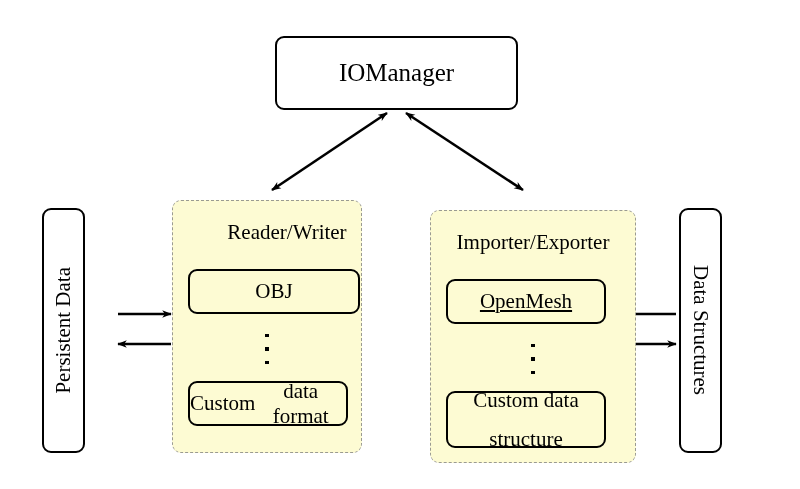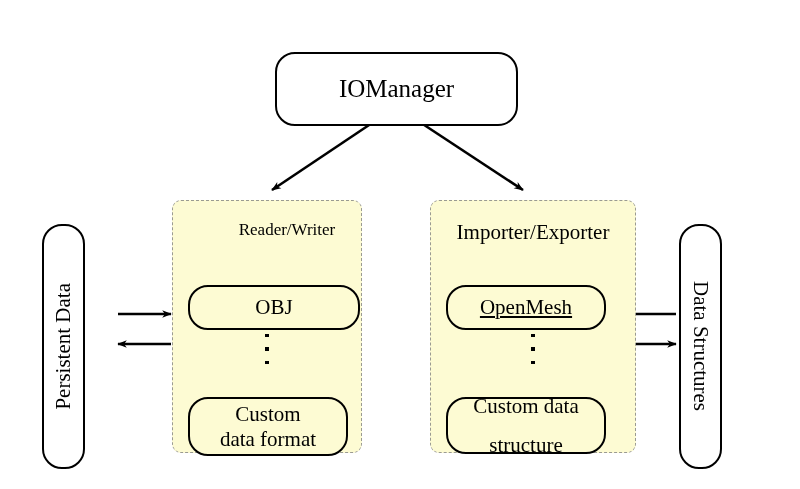--- a/index.html
+++ b/index.html
@@ -21,23 +21,22 @@
     box-sizing: border-box;
     display: flex;
     align-items: center;
     justify-content: center;
     text-align: center;
     color: #000000;
   }
   
   .solid-box {
     border: 2.4px solid #000000;
-    border-radius: 20px;
+    border-radius: 9px;
     background: #ffffff;
-    margin-top: 16px;
   }
   .solid-box.filled {
     background: #fdfbd3;
   }
   
   .panel {
     position: absolute;
     box-sizing: border-box;
     border: 1.6px dashed #9a9a92;
     border-radius: 9px;
@@ -115,39 +114,39 @@
   <div class="node solid-box" style="left:42px; top:208px; width:43px; height:245px; font-size:21px;">
     <span class="rot-ccw">Persistent Data</span>
   </div>
 
   <div class="node solid-box" style="left:679px; top:208px; width:43px; height:245px; font-size:21px;">
     <span class="rot-cw">Data Structures</span>
   </div>
 
   <div class="panel" style="left:172px; top:200px; width:190px; height:253px;">
 
-    <div class="panel-title" style="top:19px; font-size:17px;padding-left:40px;">Reader/Writer</div>
+    <div class="panel-title" style="top:19px; font-size:21px;padding-left:40px;">Reader/Writer</div>
 
     <div class="node solid-box filled" style="left:15px; top:68px; width:172px; height:45px; font-size:21px;">
       <span>OBJ</span>
     </div>
 
     <div class="vdots" style="left:0; right:0; margin:auto; top:133px; width:4px; height:30px;">
       <i></i>
         <i></i>
         <i></i>
     </div>
 
-    <div class="node solid-box filled two-line" style="left:15px; top:180px; width:160px; height:59px; font-size:21px; flex-direction:column;">
+    <div class="node solid-box filled two-line" style="left:15px; top:180px; width:160px; height:45px; font-size:21px; flex-direction:row;">
       <span>Custom</span>
       <span>data format</span>
     </div>
   </div>
 
-  <div class="panel" style="left:430px; top:200px; width:206px; height:253px;">
+  <div class="panel" style="left:430px; top:210px; width:206px; height:253px;">
 
     <div class="panel-title" style="top:19px; font-size:21px;">Importer/Exporter</div>
 
     <div class="node solid-box filled" style="left:15px; top:68px; width:160px; height:45px; font-size:21px;text-decoration:underline;">
       <span>OpenMesh</span>
     </div>
 
     <div class="vdots" style="left:0; right:0; margin:auto; top:133px; width:4px; height:30px;">
       <i></i>
         <i></i>

